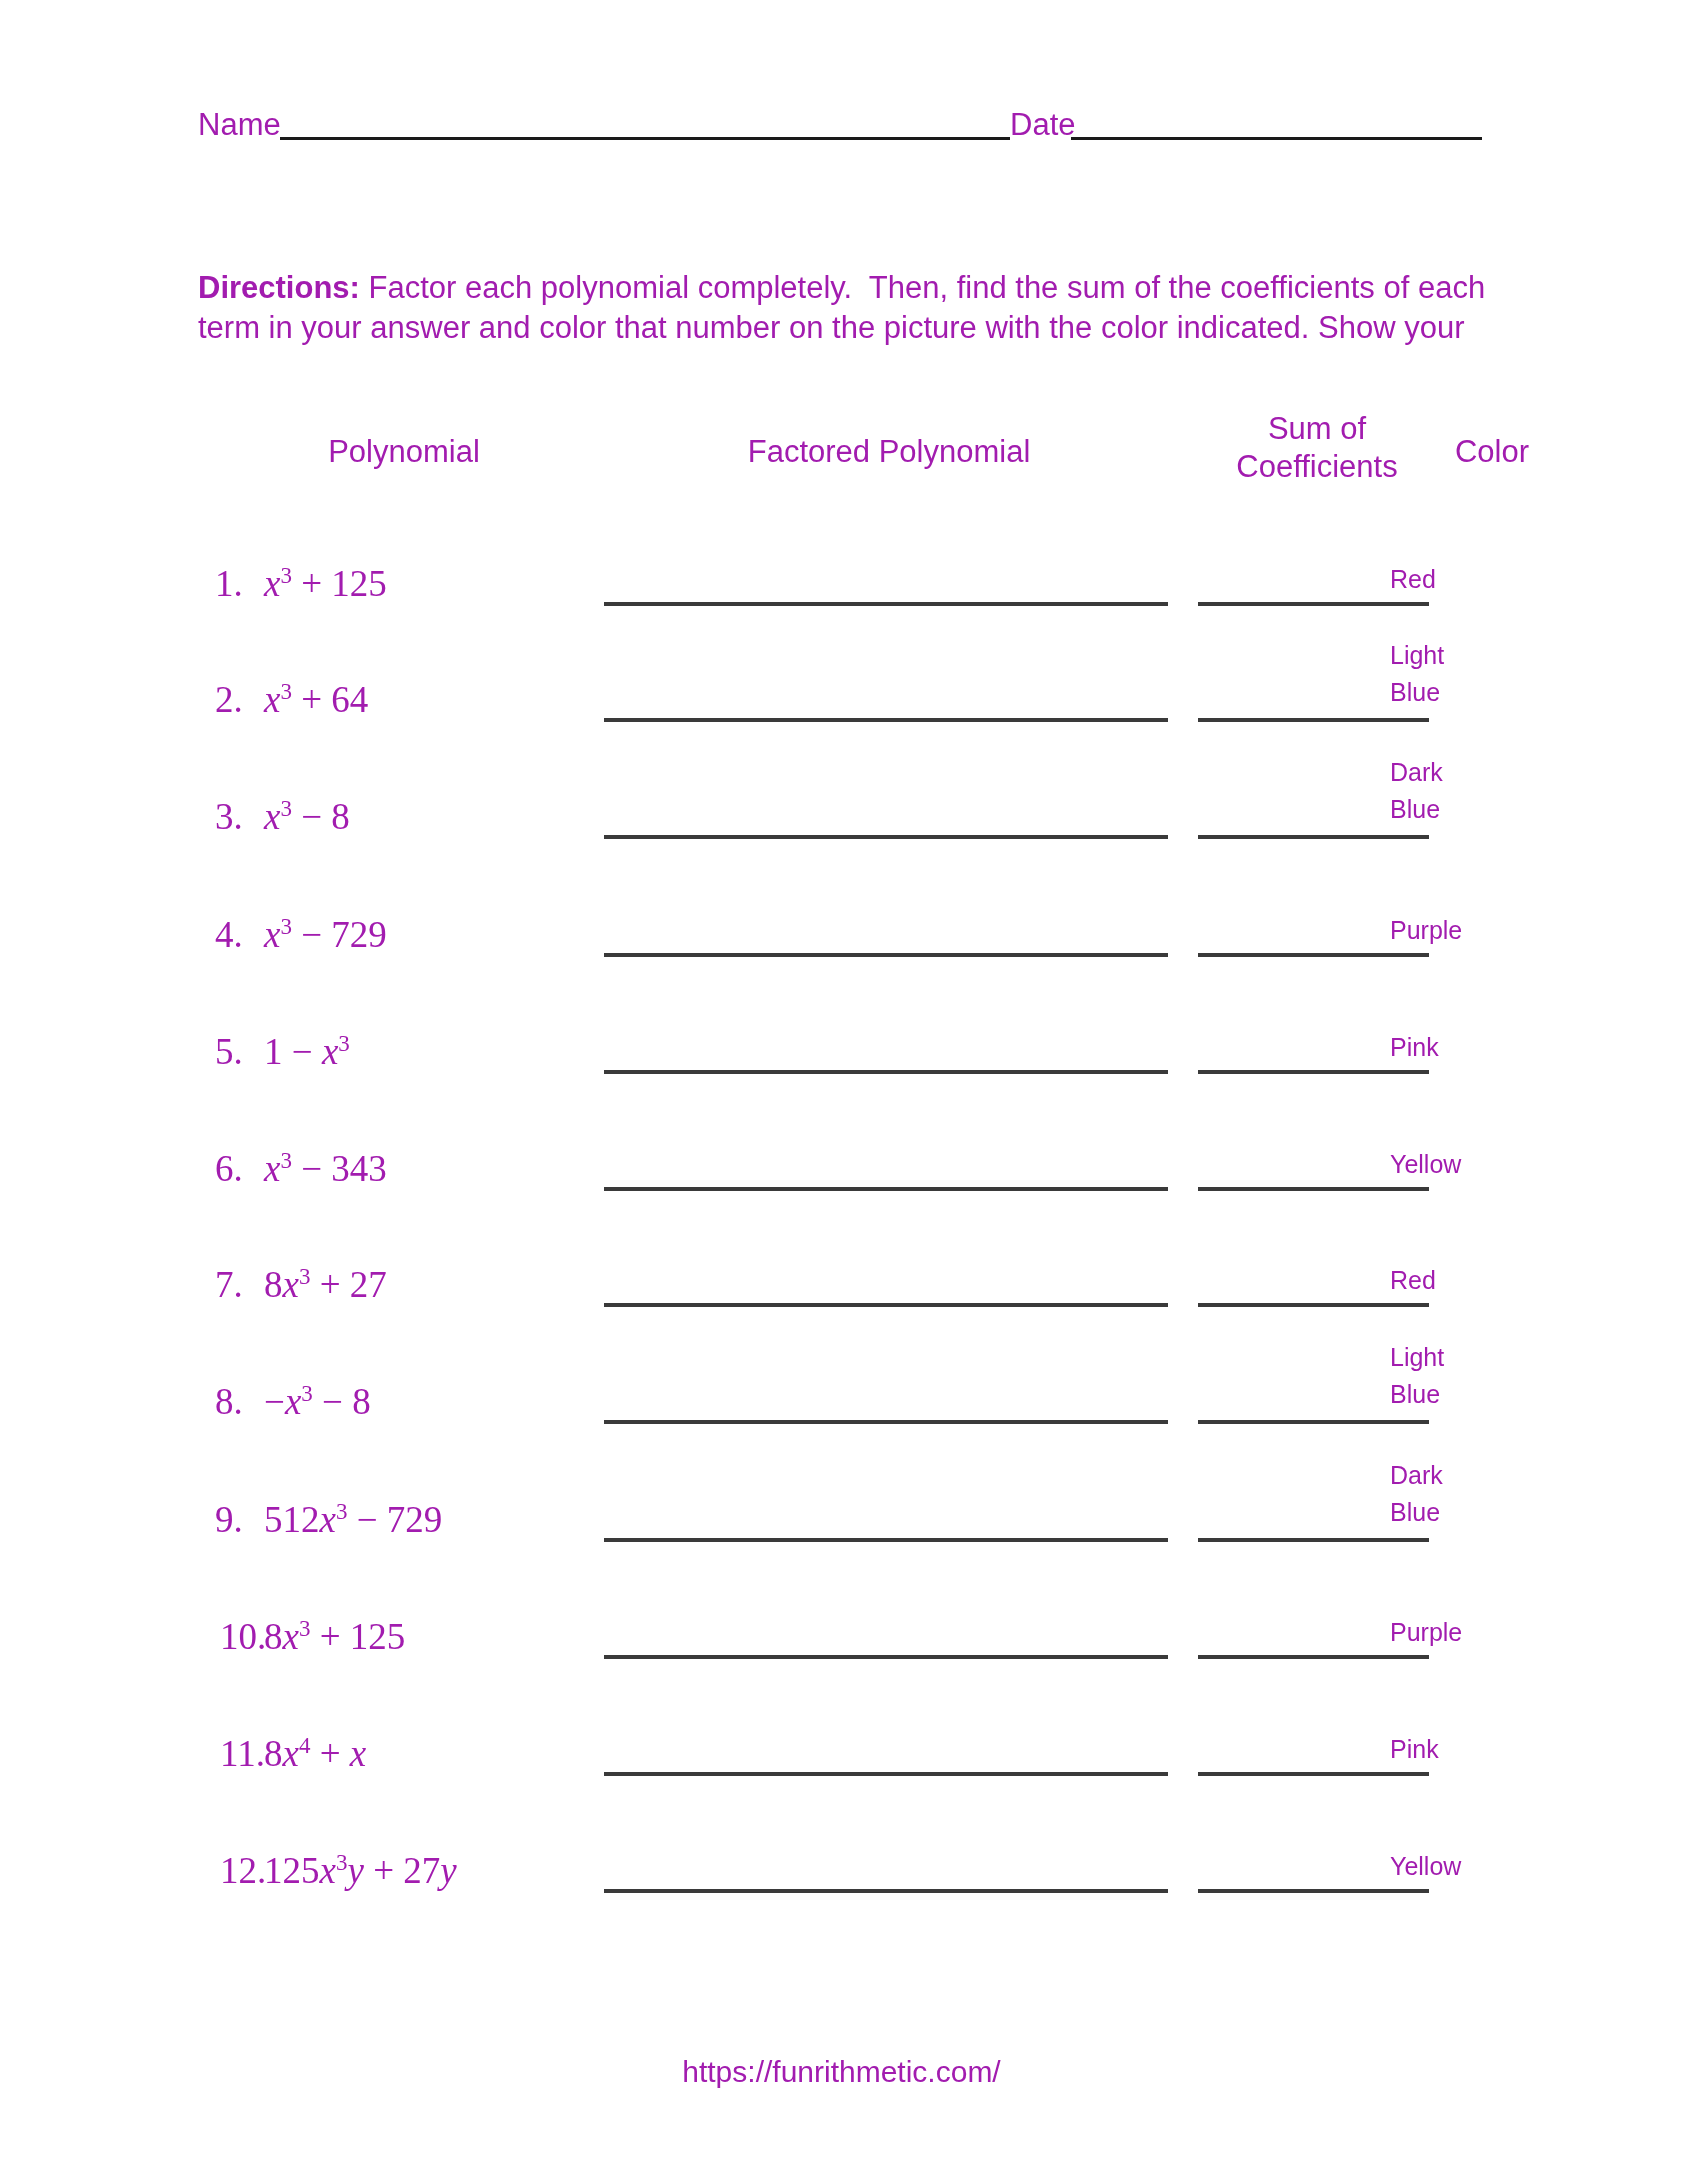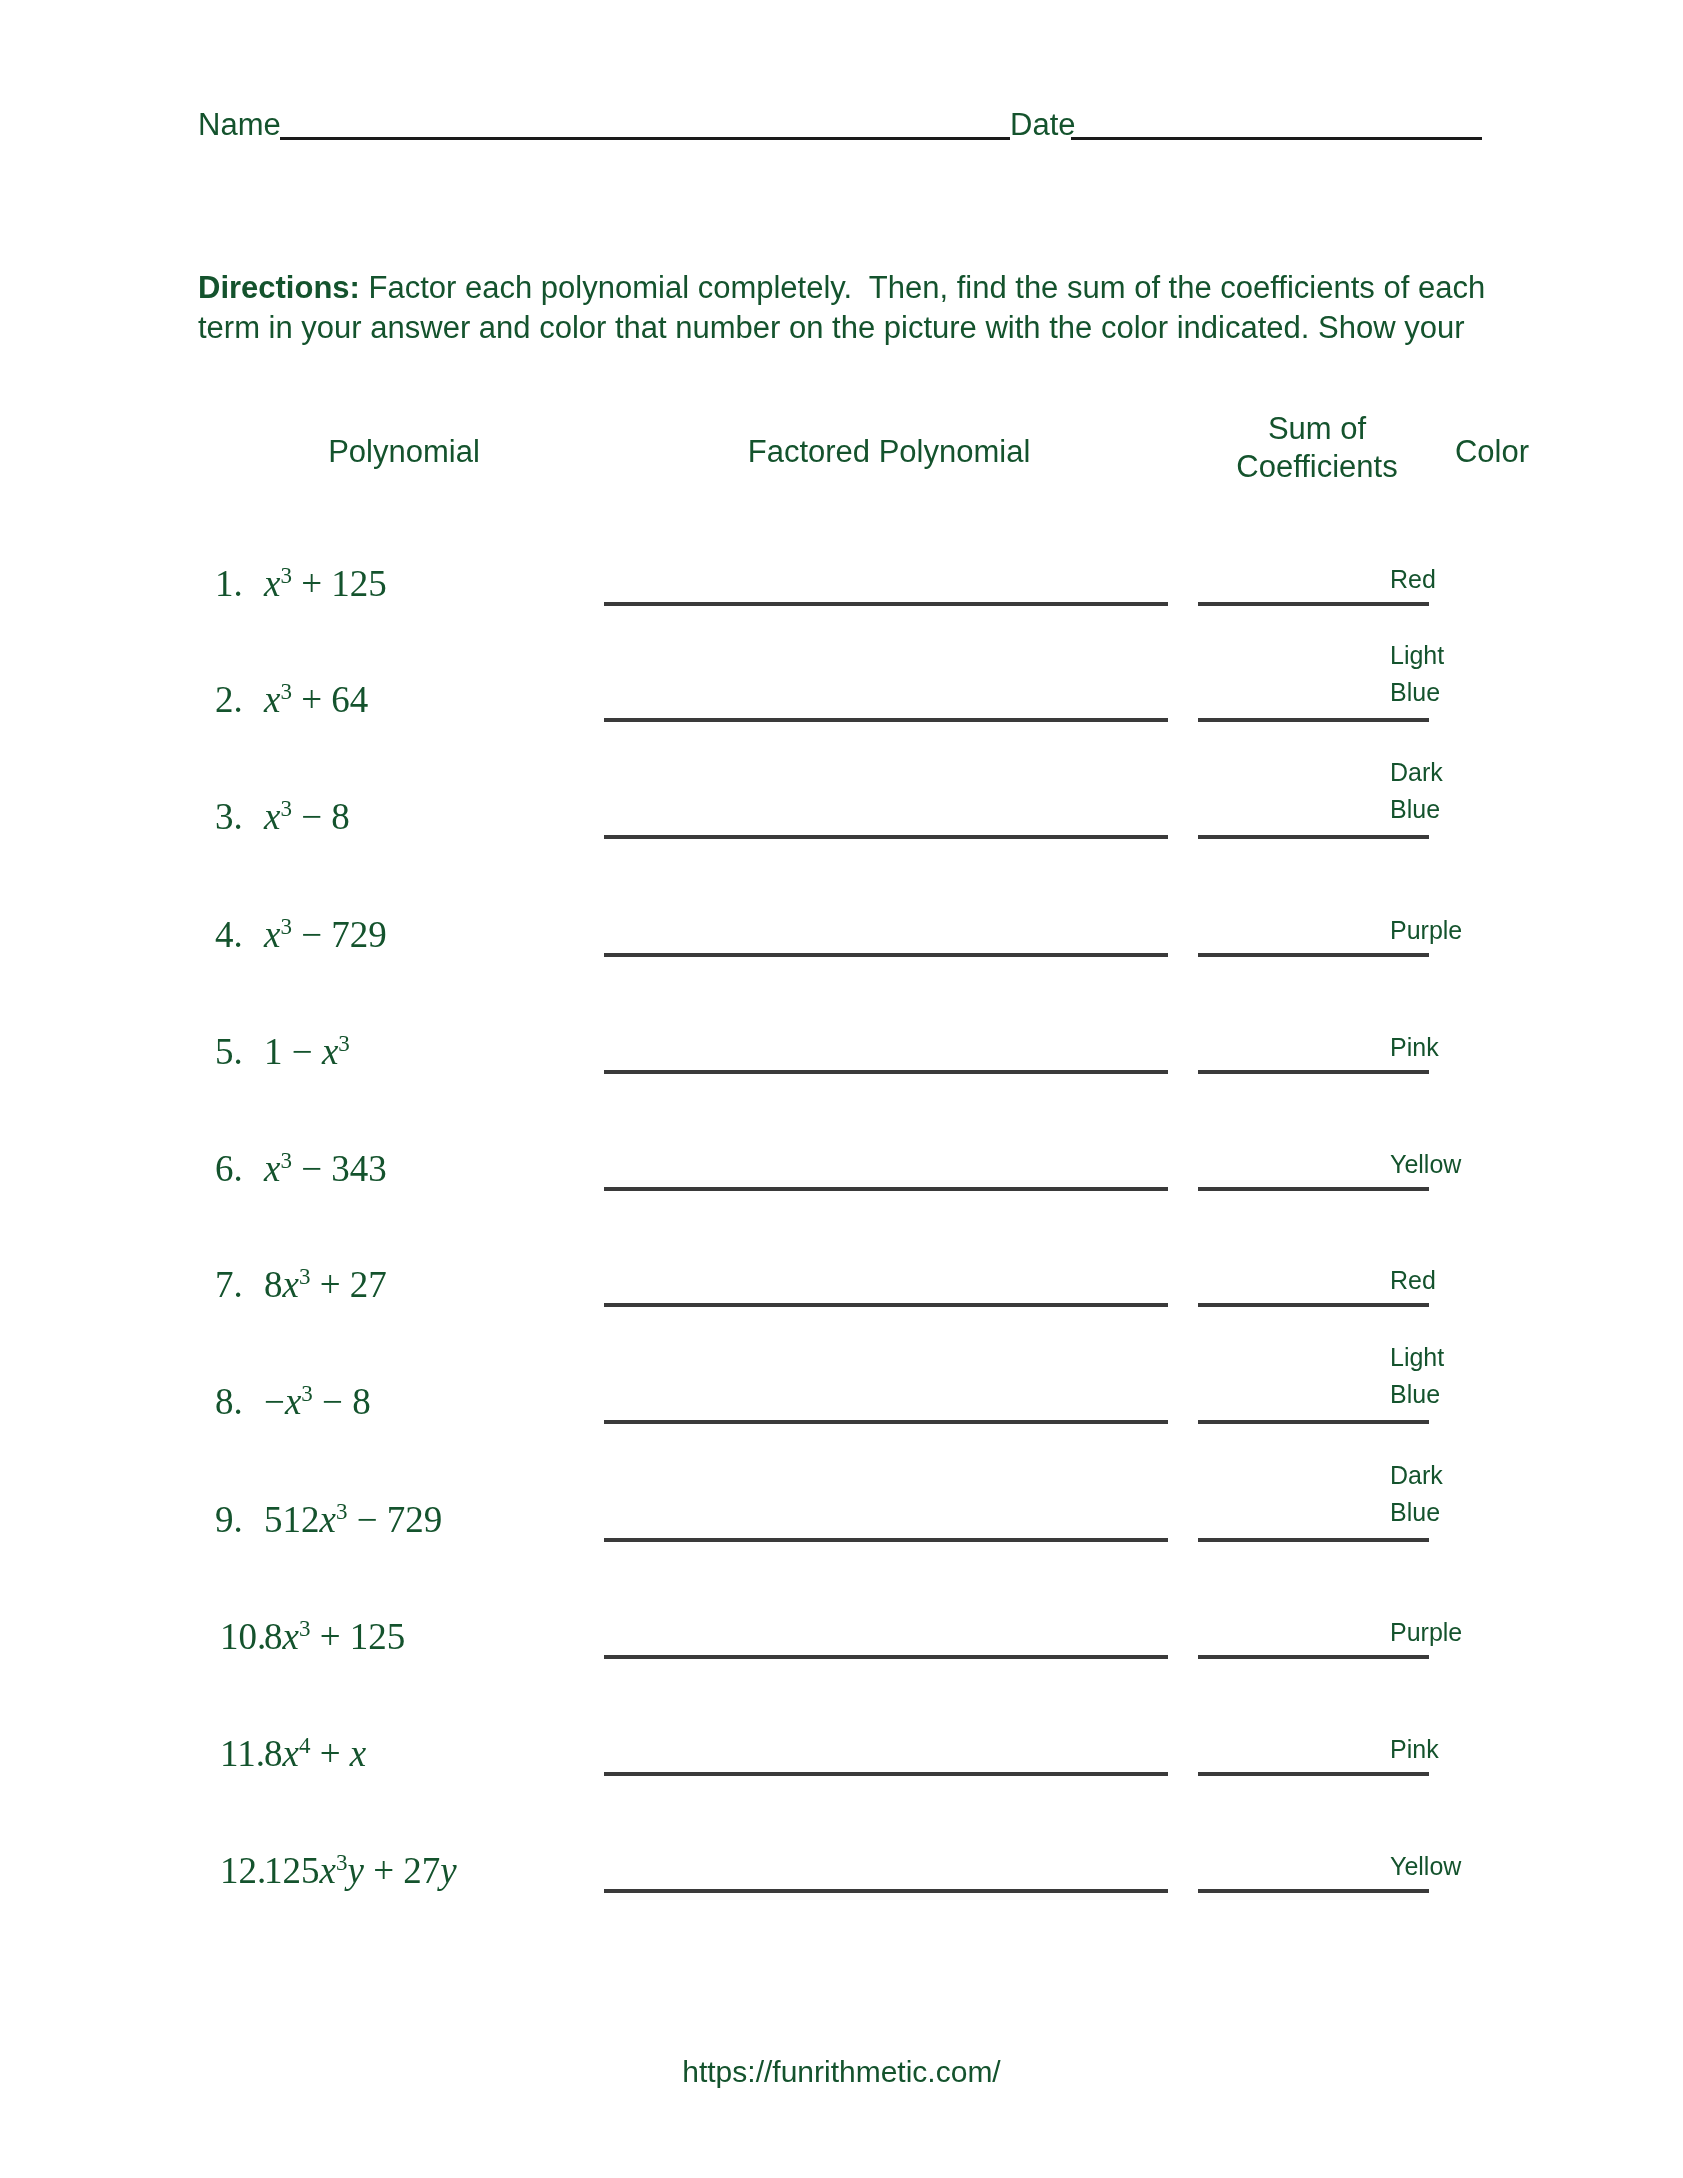--- a/index.html
+++ b/index.html
@@ -5,21 +5,21 @@
   html, body {
     margin: 0;
     padding: 0;
     background: #ffffff;
   }
   .page {
     position: relative;
     width: 1683px;
     height: 2178px;
     background: #ffffff;
-    color: #14532d;
+    color: #a21caf;
     font-family: "Liberation Sans", sans-serif;
     overflow: hidden;
   }
   .abs { position: absolute; }
 
   
   .field-label {
     font-size: 31px;
     line-height: 36px;
   }

